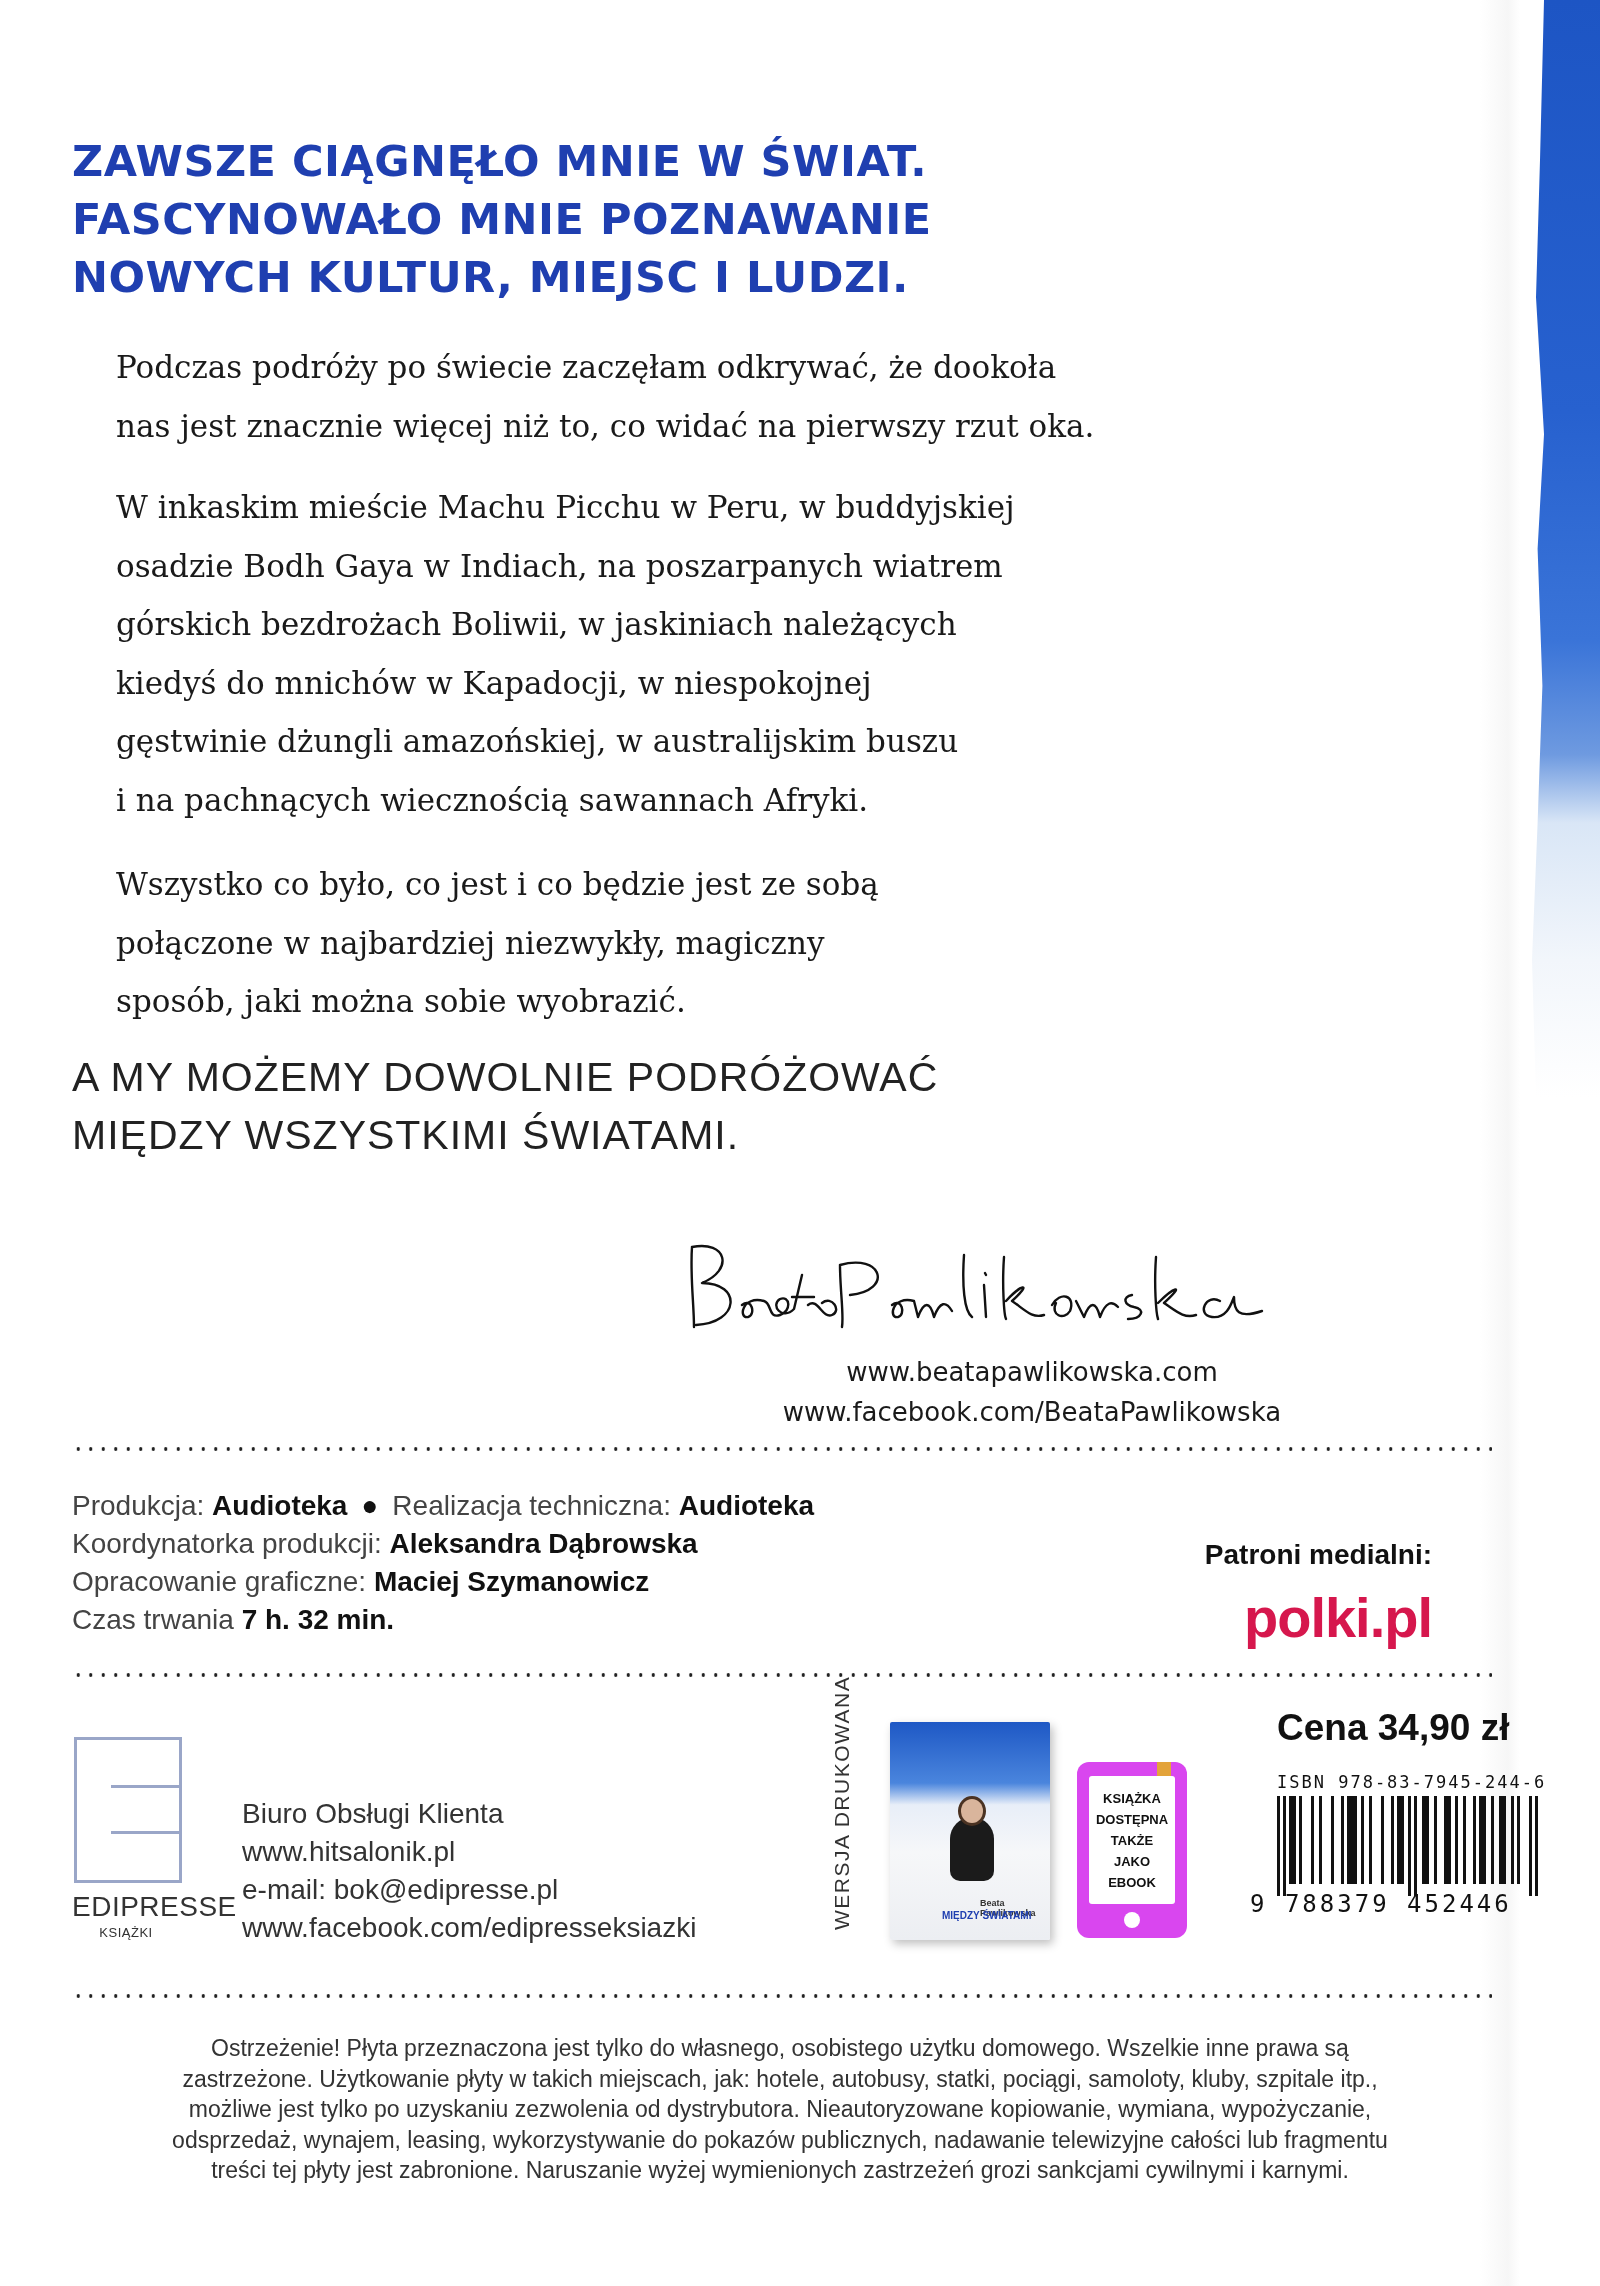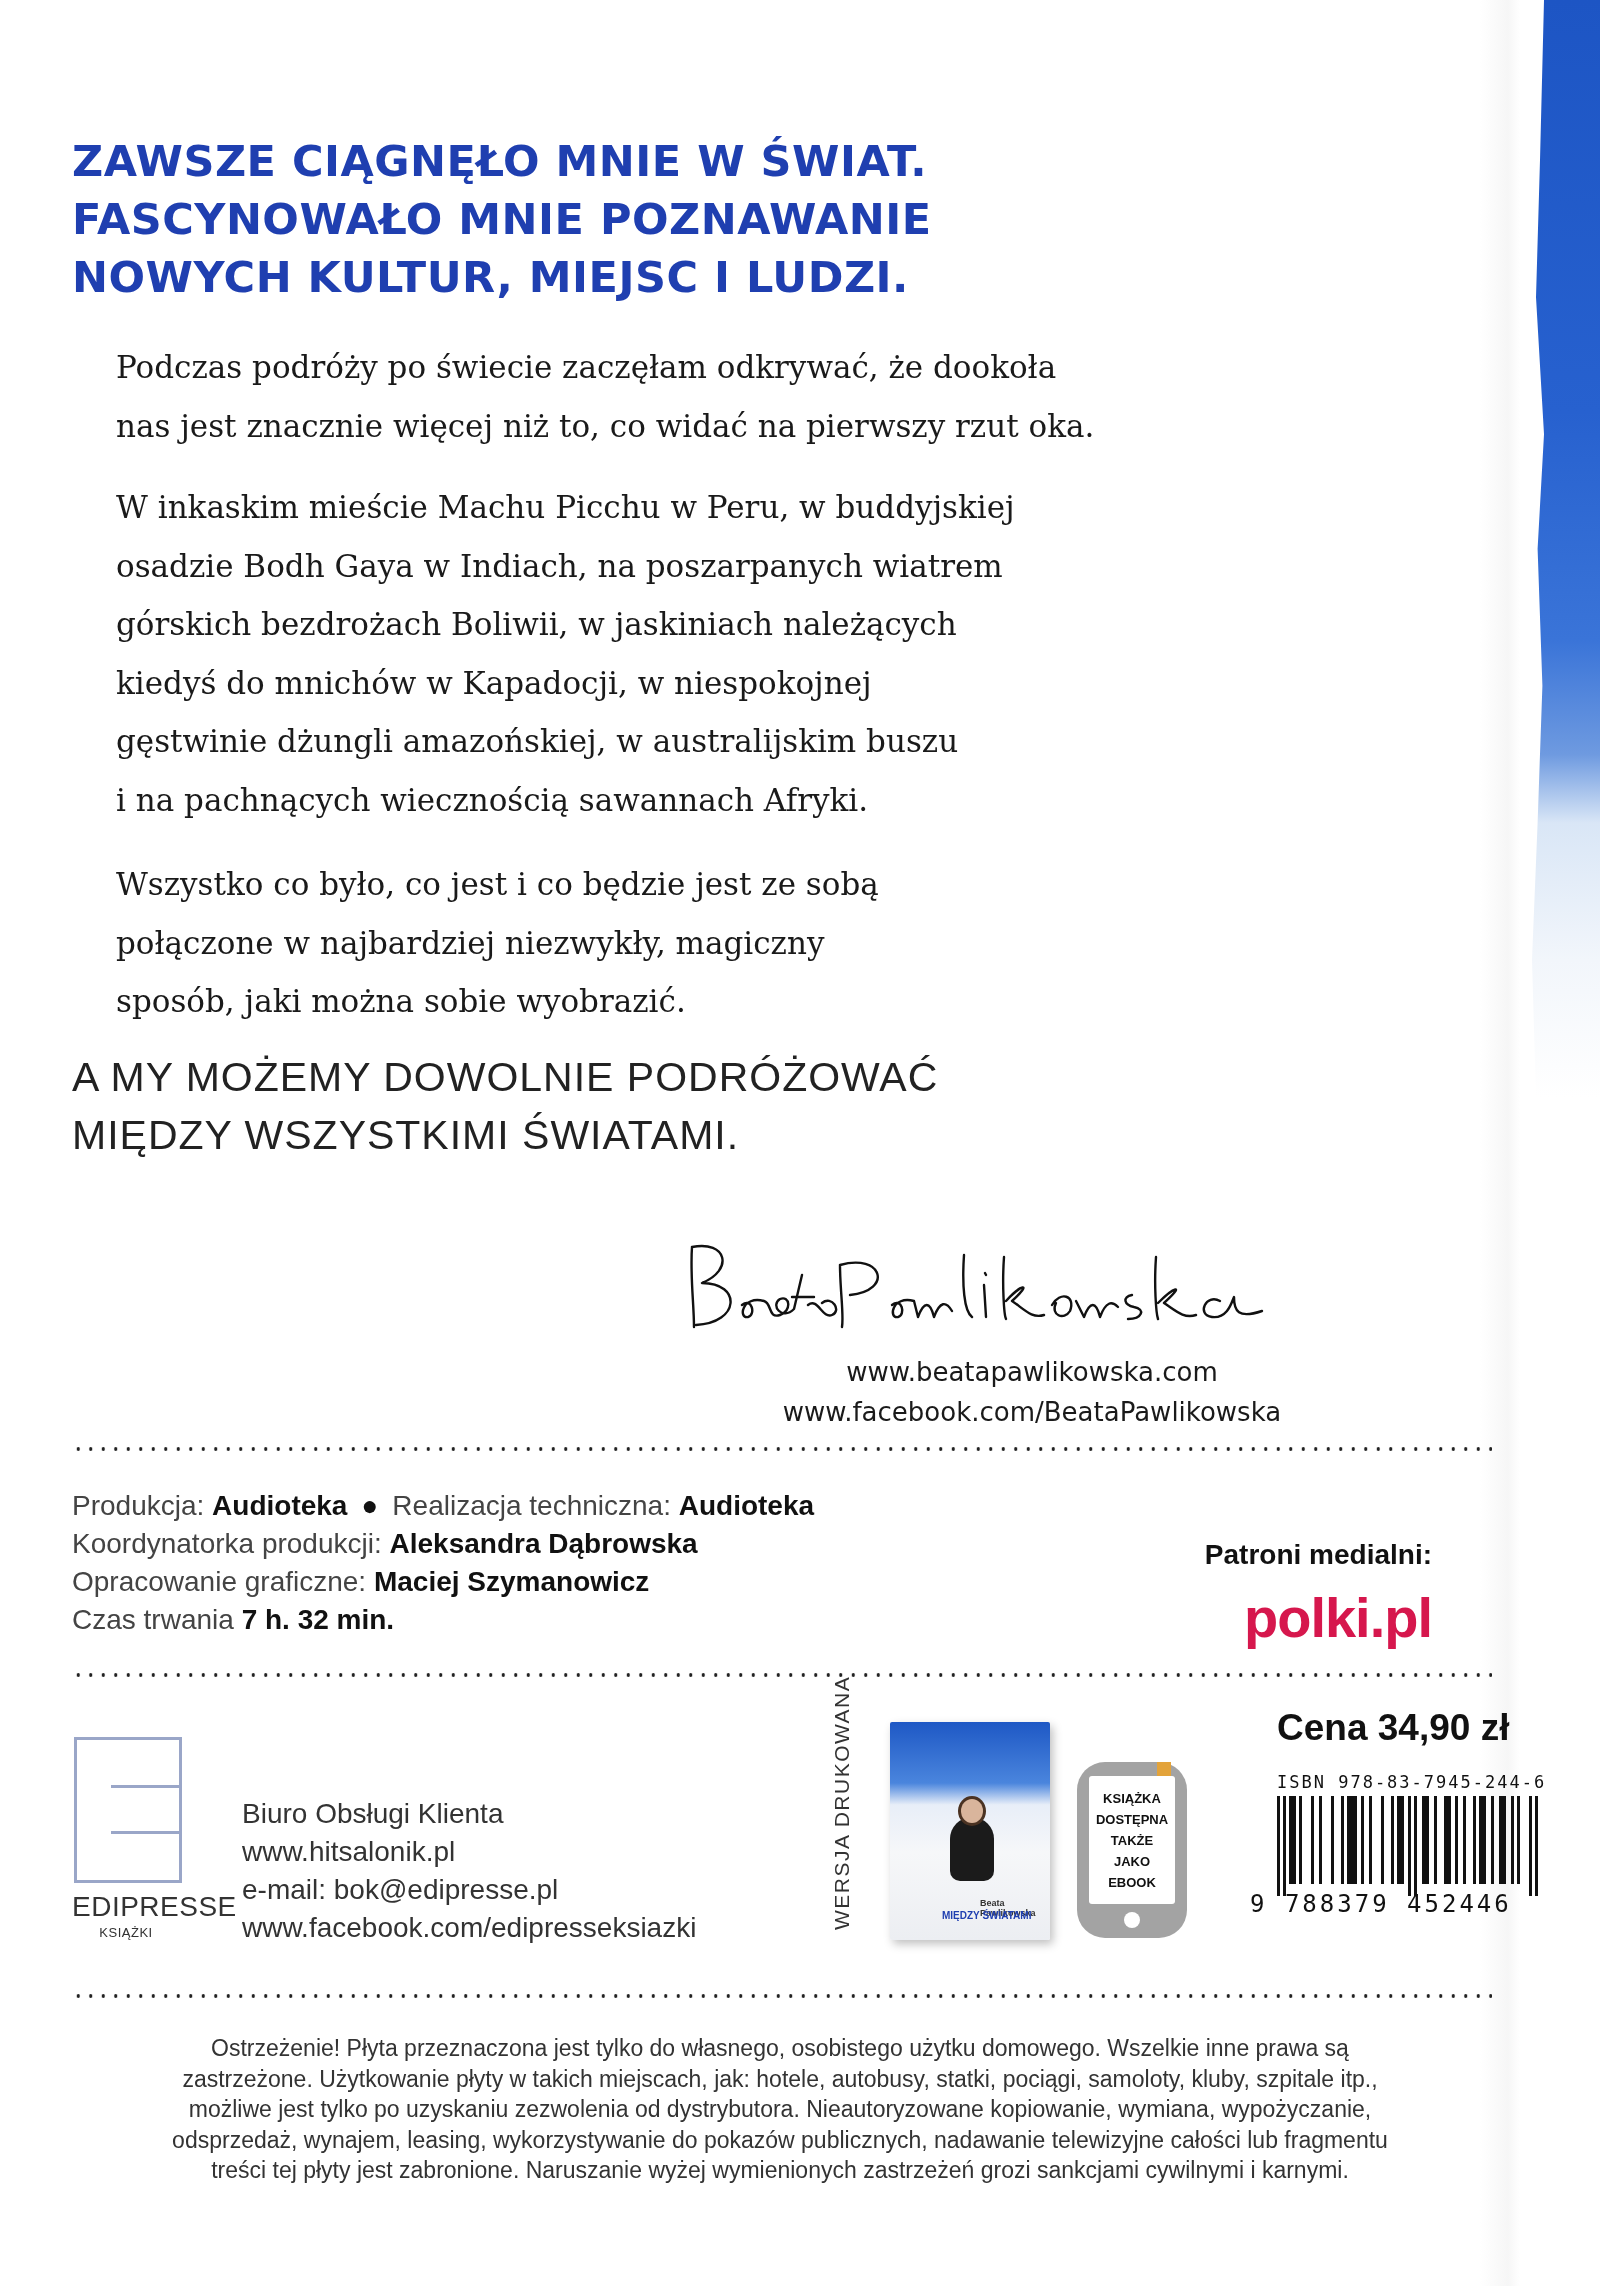--- a/index.html
+++ b/index.html
@@ -109,21 +109,21 @@
   }
   .book-person::before {
     content: ""; position: absolute; left: 11px; top: -18px; width: 22px; height: 24px;
     background: #d9b59c; border-radius: 50%; box-shadow: 0 0 0 3px #4a3222;
   }
   .book-author { position: absolute; left: 42px; top: 176px; font-size: 9px; color: #333; font-weight: bold; padding-left: 48px; }
   .book-title { position: absolute; left: 52px; top: 188px; font-size: 10px; color: #1f3fb0; font-weight: bold; }
 
   .ebook-tablet {
     position: absolute; left: 1005px; top: 1762px; width: 110px; height: 176px;
-    background: #a3a3a3; border-radius: 28px;
+    background: #d946ef; border-radius: 12px;
   }
   .ebook-screen {
     position: absolute; left: 12px; top: 14px; width: 86px; height: 128px; background: #fff; border-radius: 3px;
     display: flex; flex-direction: column; align-items: center; justify-content: center;
     font-size: 13px; font-weight: bold; line-height: 21px; color: #111; text-align: center;
   }
   .ebook-ribbon {
     position: absolute; right: 16px; top: 0; width: 14px; height: 26px; background: #e3a33a;
     clip-path: polygon(0 0, 100% 0, 100% 100%, 50% 75%, 0 100%);
   }

